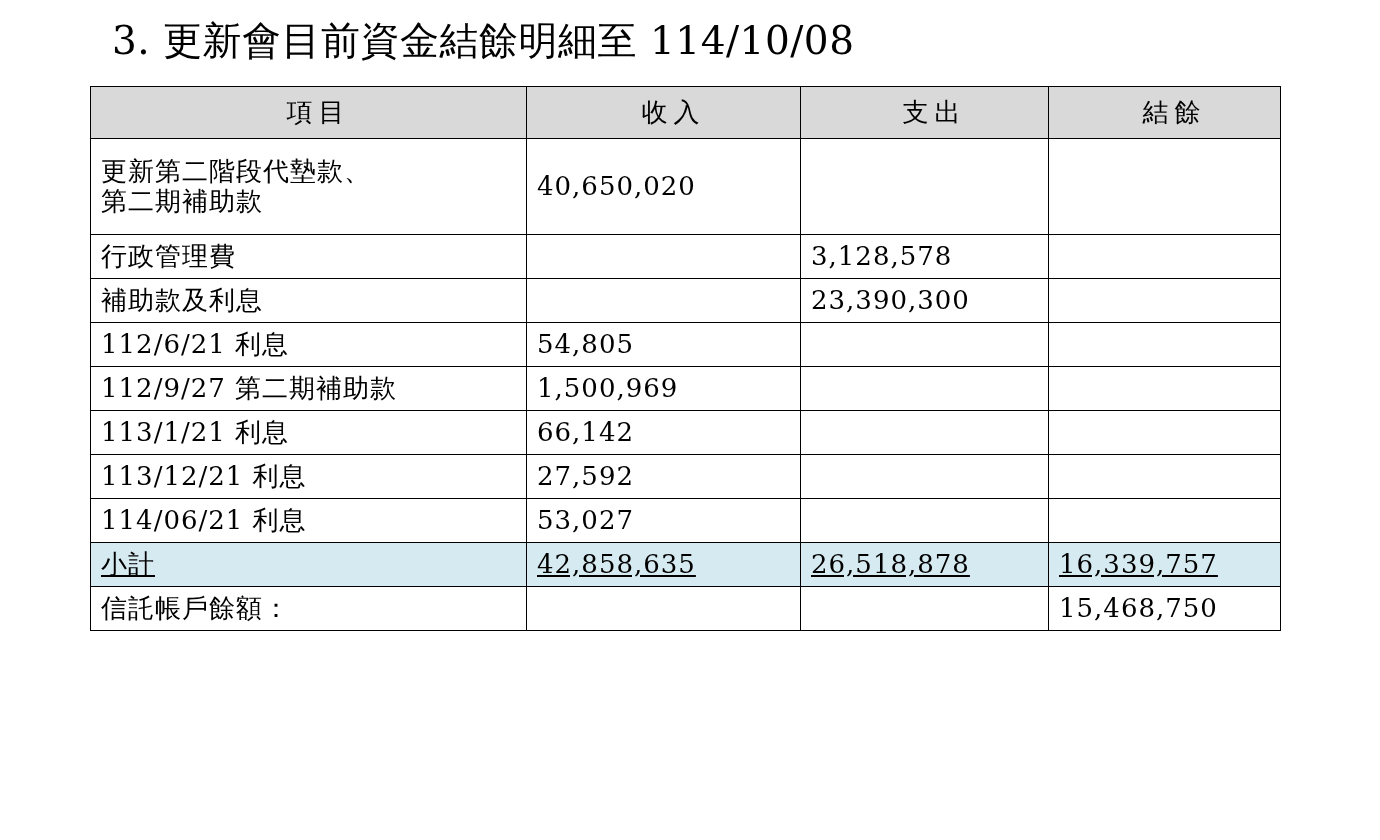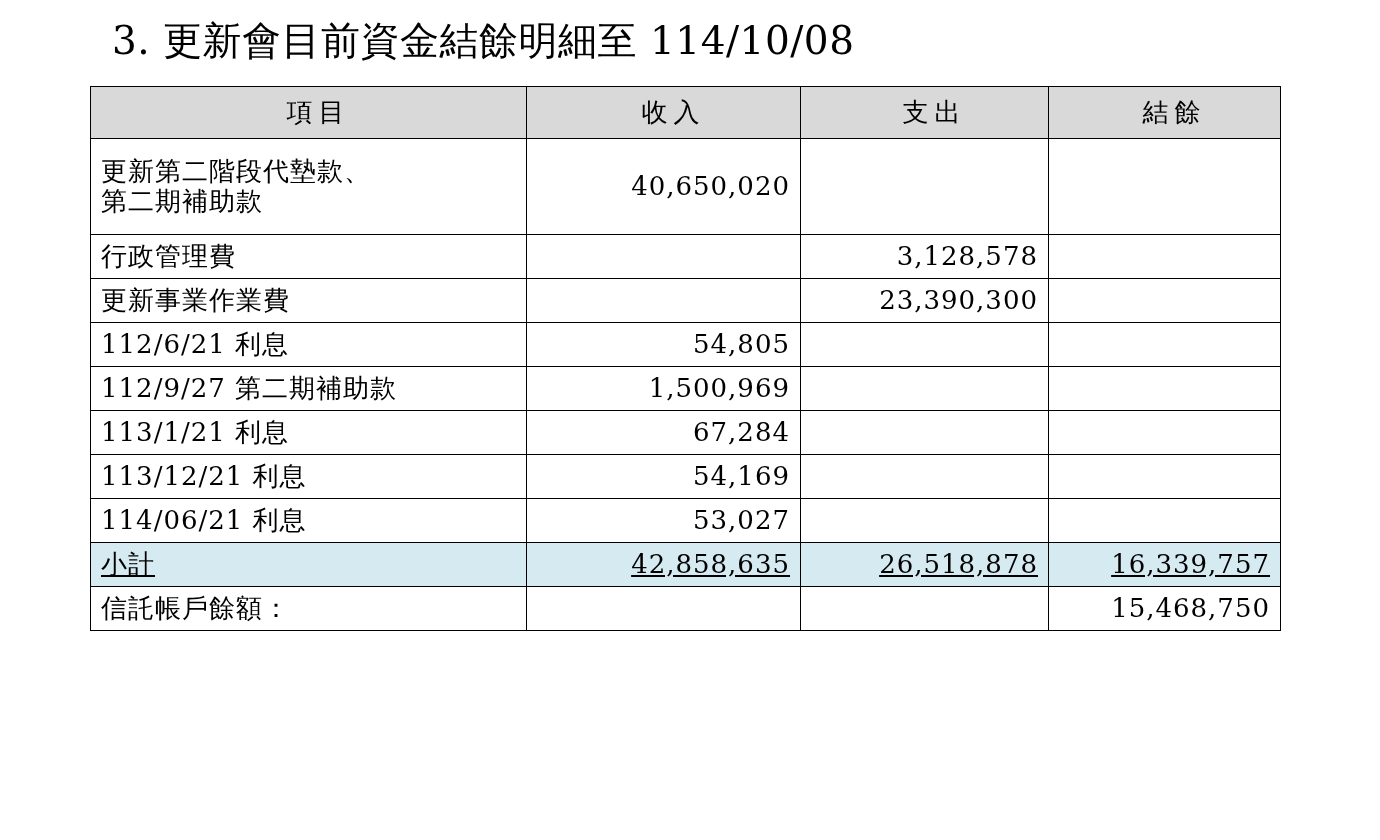--- a/index.html
+++ b/index.html
@@ -61,21 +61,21 @@
     text-align: center;
     letter-spacing: 6px;
     padding-left: 30px;
     height: 52px;
   }
   td.item {
     text-align: left;
     letter-spacing: 1px;
   }
   td.num {
-    text-align: right;
+    text-align: left;
     letter-spacing: 1px;
     font-variant-numeric: tabular-nums;
   }
   tr.tall td {
     height: 96px;
   }
   td.item-two {
     line-height: 1.35;
     padding-top: 4px;
     padding-bottom: 4px;
@@ -121,21 +121,21 @@
         </tr>
 
         <tr>
           <td class="item">行政管理費</td>
           <td class="num"></td>
           <td class="num">3,128,578</td>
           <td class="num"></td>
         </tr>
 
         <tr>
-          <td class="item">更新事業作業費</td>
+          <td class="item">補助款及利息</td>
           <td class="num"></td>
           <td class="num">23,390,300</td>
           <td class="num"></td>
         </tr>
 
         <tr>
           <td class="item">112/6/21 利息</td>
           <td class="num">54,805</td>
           <td class="num"></td>
           <td class="num"></td>
@@ -144,28 +144,28 @@
         <tr>
           <td class="item">112/9/27 第二期補助款</td>
           <td class="num">1,500,969</td>
           <td class="num"></td>
           <td class="num"></td>
         </tr>
 
 
         <tr>
           <td class="item">113/1/21 利息</td>
-          <td class="num">67,284</td>
+          <td class="num">66,142</td>
           <td class="num"></td>
           <td class="num"></td>
         </tr>
 
         <tr>
           <td class="item">113/12/21  利息</td>
-          <td class="num">54,169</td>
+          <td class="num">27,592</td>
           <td class="num"></td>
           <td class="num"></td>
         </tr>
 
         <tr>
           <td class="item">114/06/21 利息</td>
           <td class="num">53,027</td>
           <td class="num"></td>
           <td class="num"></td>
         </tr>

